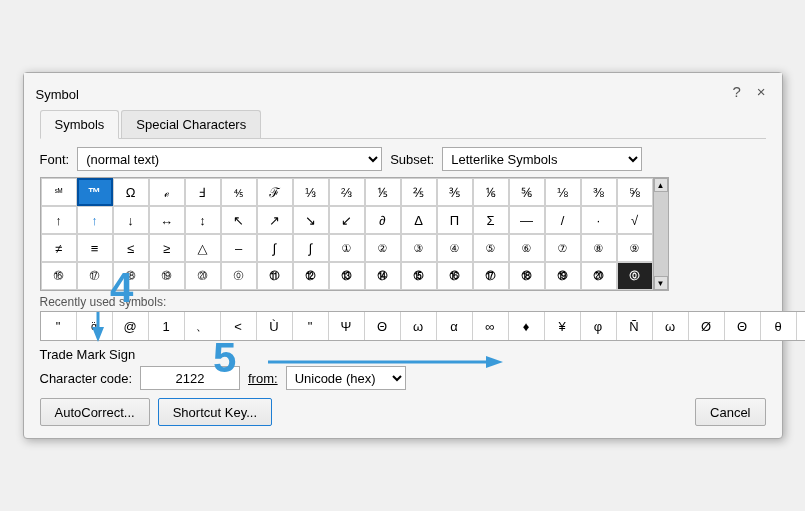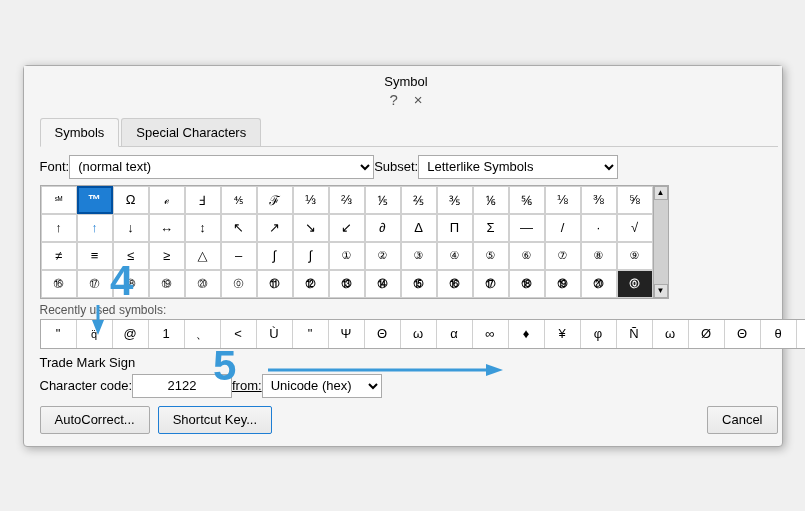--- a/index.html
+++ b/index.html
@@ -20,25 +20,24 @@
       border: 1px solid #aaa;
       border-radius: 4px;
       width: 760px;
       box-shadow: 2px 2px 10px rgba(0,0,0,0.3);
       position: relative;
     }
 
     .title-bar {
       background: #f5f5f5;
       display: flex;
-      align-items: center;
+      align-items: flex-end;
       justify-content: space-between;
-      padding: 8px 5px 4px 12px;
+      padding: 8px 12px 4px 12px;
       border-bottom: none;
-      flex-direction: column;
     }
 
     .title-bar-title {
       font-size: 13px;
       font-weight: normal;
       color: #000;
     }
 
     .title-bar-buttons {
       display: flex;
@@ -49,21 +48,21 @@
     .title-btn {
       background: none;
       border: none;
       cursor: pointer;
       font-size: 15px;
       color: #555;
       padding: 2px 4px;
     }
 
     .dialog-body {
-      padding: 4px 4px 12px 16px;
+      padding: 4px 16px 12px 16px;
     }
 
     .tabs {
       display: flex;
       gap: 0;
       margin-bottom: 8px;
       border-bottom: 1px solid #ccc;
     }
 
     .tab {
@@ -80,20 +79,21 @@
 
     .tab.active {
       background: #f5f5f5;
       border-bottom: 1px solid #f5f5f5;
       margin-bottom: -1px;
     }
 
     .row {
       display: flex;
       align-items: center;
+      gap: 8px;
       margin-bottom: 6px;
     }
 
     .label {
       font-size: 13px;
       white-space: nowrap;
     }
 
     select, input[type="text"] {
       border: 1px solid #aaa;

